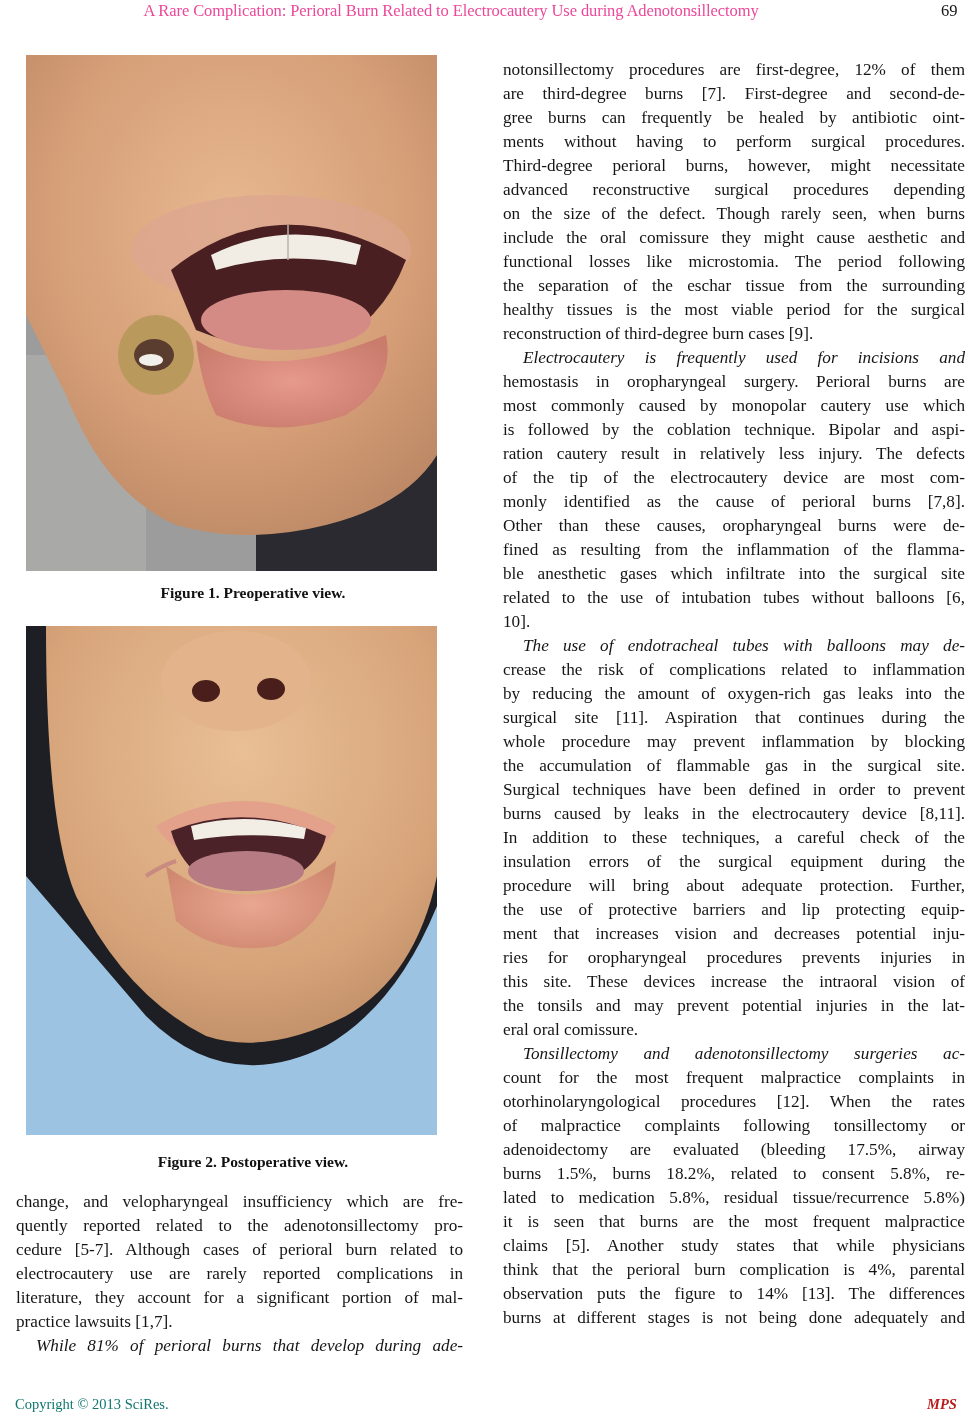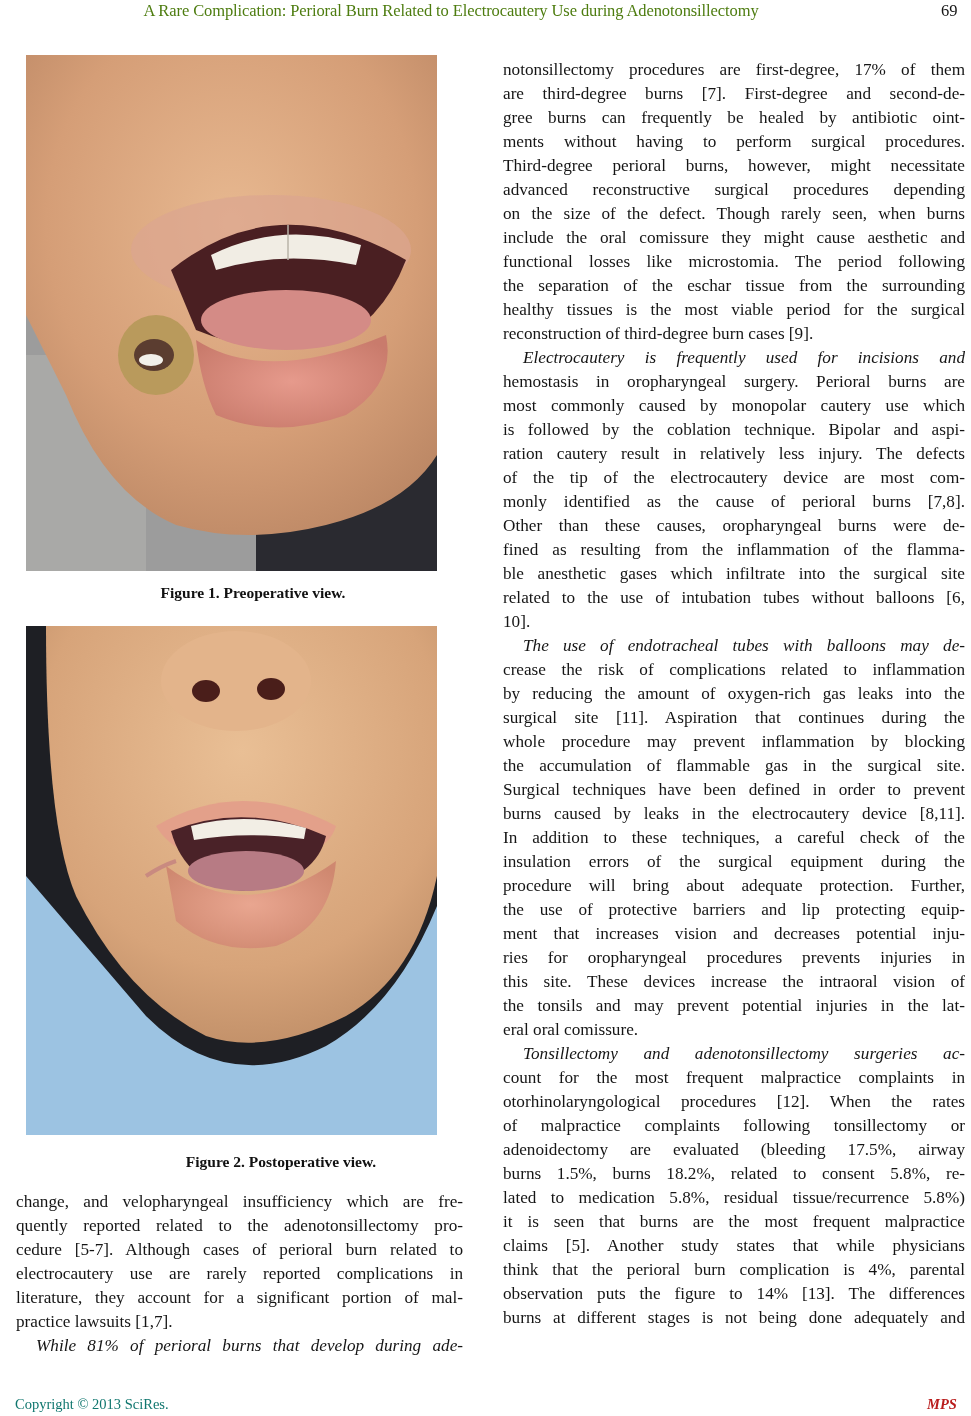--- a/index.html
+++ b/index.html
@@ -4,39 +4,39 @@
 <style>
   * { box-sizing: border-box; margin: 0; padding: 0; }
   html, body { width: 971px; height: 1416px; background: #ffffff; overflow: hidden; }
   body { position: relative; font-family: "Liberation Serif", "DejaVu Serif", serif; color: #111; }
 
   .running-header {
     position: absolute; top: 0; left: 0; width: 971px; height: 24px;
   }
   .running-title {
     position: absolute; top: 1px; left: 0; width: 902px; text-align: center;
-    font-size: 16.5px; letter-spacing: -0.1px; color: #4d7c0f;
+    font-size: 16.5px; letter-spacing: -0.1px; color: #ec4899;
   }
   .page-number {
     position: absolute; top: 1px; left: 941px; font-size: 16.5px; color: #161616;
   }
 
   .figure {
     position: absolute; left: 26px; width: 411px; overflow: hidden;
   }
   #fig1 { top: 55px; height: 516px; }
   #fig2 { top: 626px; height: 509px; }
   .figure svg { display: block; width: 100%; height: 100%; }
 
   .caption {
     position: absolute; left: 0; width: 463px; text-align: center;
     font-weight: bold; font-size: 15.5px; color: #111; padding-left: 43px;
   }
   #cap1 { top: 584px; }
-  #cap2 { top: 1153px; margin-left: 28px; }
+  #cap2 { top: 1153px; }
 
   .col {
     position: absolute; font-size: 17.2px; line-height: 24px; color: #151515;
   }
   .col-left { left: 0px; top: 1190px; width: 463px; padding-left: 16px; }
   .col-right { left: 503px; top: 58px; width: 462px; }
 
   .col .line {
     display: block; height: 24px; white-space: nowrap; text-align: justify;
     text-align-last: justify; overflow: hidden;
@@ -123,21 +123,21 @@
     <span class="line">change, and velopharyngeal insufficiency which are fre-</span>
     <span class="line">quently reported related to the adenotonsillectomy pro-</span>
     <span class="line">cedure [5-7]. Although cases of perioral burn related to</span>
     <span class="line">electrocautery use are rarely reported complications in</span>
     <span class="line">literature, they account for a significant portion of mal-</span>
     <span class="line last">practice lawsuits [1,7].</span>
     <span class="line indent">While 81% of perioral burns that develop during ade-</span>
   </div>
 
 <div class="col col-right" id="rightcol">
-    <span class="line">notonsillectomy procedures are first-degree, 17% of them</span>
+    <span class="line">notonsillectomy procedures are first-degree, 12% of them</span>
     <span class="line">are third-degree burns [7]. First-degree and second-de-</span>
     <span class="line">gree burns can frequently be healed by antibiotic oint-</span>
     <span class="line">ments without having to perform surgical procedures.</span>
     <span class="line">Third-degree perioral burns, however, might necessitate</span>
     <span class="line">advanced reconstructive surgical procedures depending</span>
     <span class="line">on the size of the defect. Though rarely seen, when burns</span>
     <span class="line">include the oral comissure they might cause aesthetic and</span>
     <span class="line">functional losses like microstomia. The period following</span>
     <span class="line">the separation of the eschar tissue from the surrounding</span>
     <span class="line">healthy tissues is the most viable period for the surgical</span>

